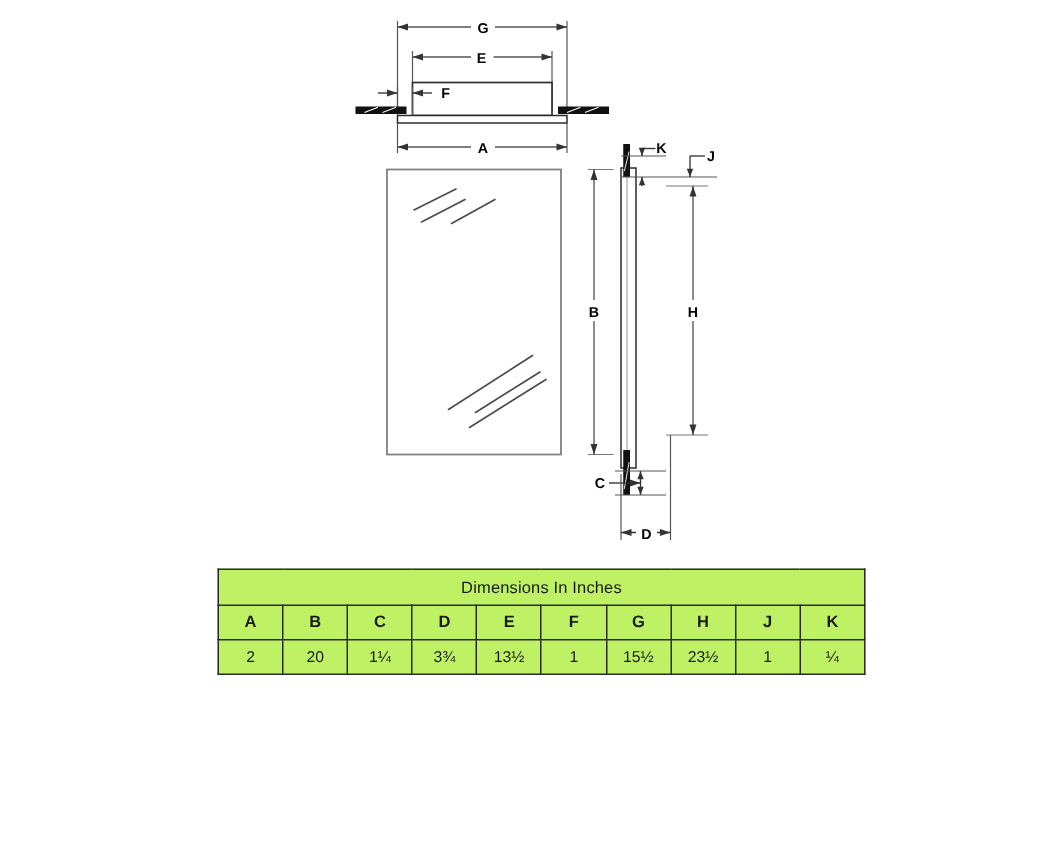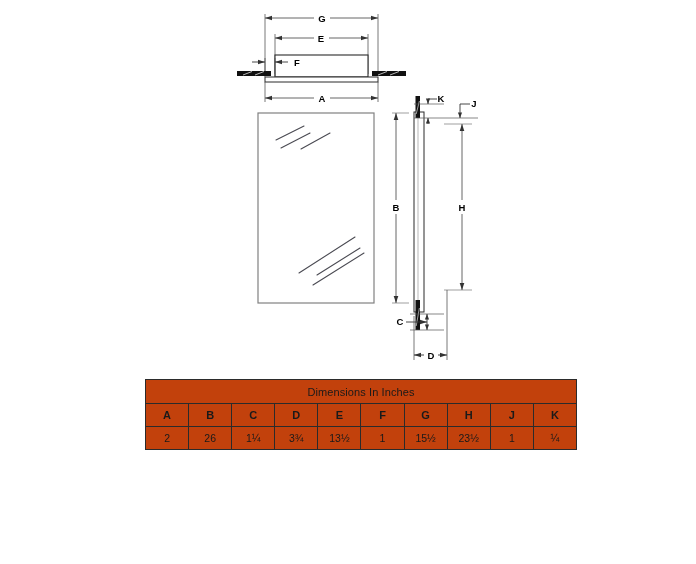--- a/index.html
+++ b/index.html
@@ -28,21 +28,21 @@
   #dims-table-wrap {
     position: absolute;
     left: 145px;
     top: 379px;
     width: 432px;
   }
   table.dims {
     border-collapse: collapse;
     width: 432px;
     table-layout: fixed;
-    background: #c2410c;
+    background: #bef264;
   }
   table.dims td, table.dims th {
     border: 1px solid #2b2b2b;
     text-align: center;
     vertical-align: middle;
     font-size: 10px;
     color: #1a1a1a;
     padding: 0;
   }
   table.dims tr.title-row td {
@@ -213,21 +213,21 @@
           <th>D</th>
           <th>E</th>
           <th>F</th>
           <th>G</th>
           <th>H</th>
           <th>J</th>
           <th>K</th>
         </tr>
         <tr class="value-row">
           <td>2</td>
-          <td>26</td>
+          <td>20</td>
           <td>1¼</td>
           <td>3¾</td>
           <td>13½</td>
           <td>1</td>
           <td>15½</td>
           <td>23½</td>
           <td>1</td>
           <td>¼</td>
         </tr>
       </tbody>

